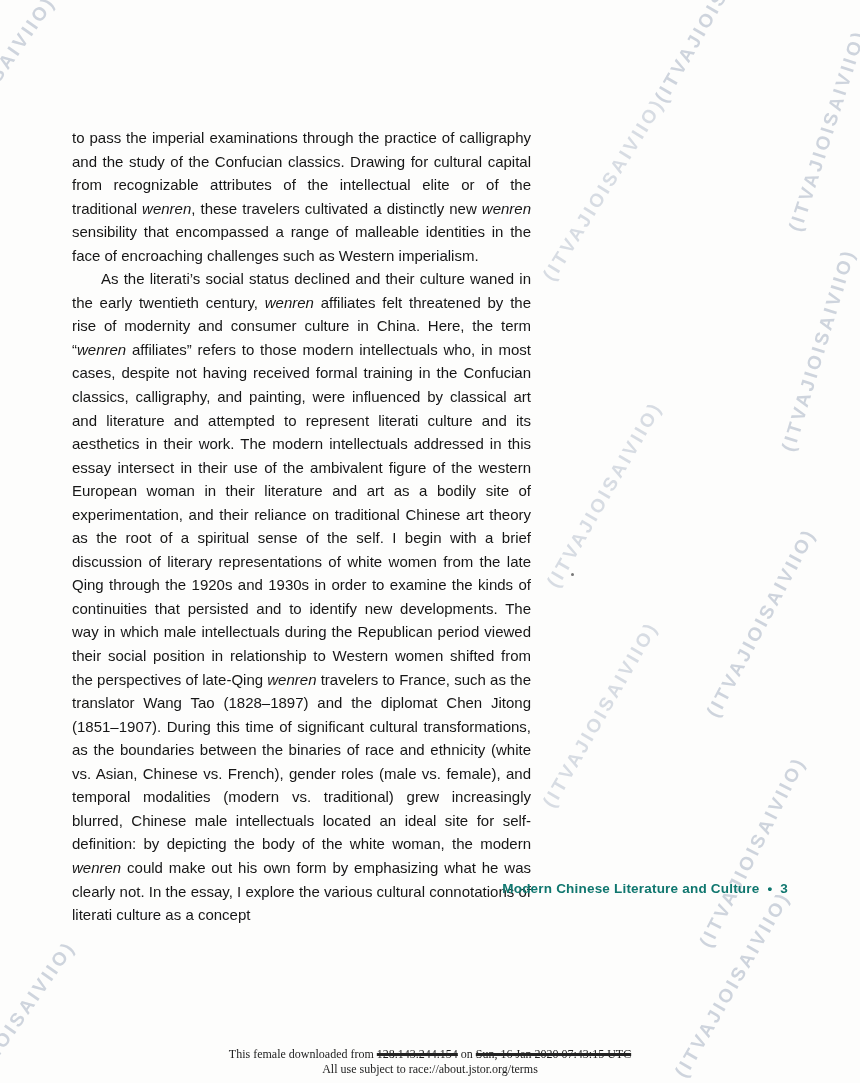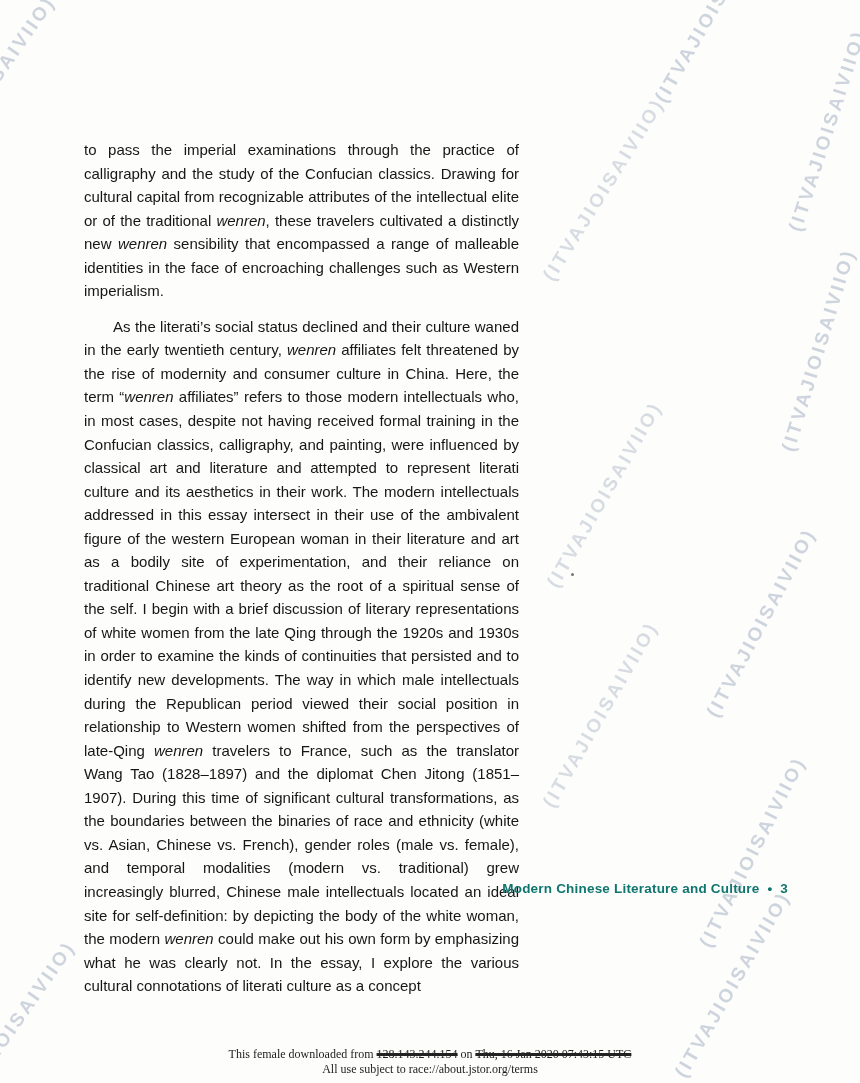--- a/index.html
+++ b/index.html
@@ -40,21 +40,21 @@
   .body-text {
     position: absolute;
     left: 72px;
     top: 126px;
     width: 459px;
     font-size: 15px;
     line-height: 23.55px;
     color: #161616;
     text-align: justify;
   }
-  .para { margin: 12px; }
+  .para { margin: 0; }
   .para.indent { text-indent: 29px; }
   .para em { font-style: italic; }
 
   
   .running-footer {
     position: absolute;
     top: 881px;
     right: 70px;
     font-size: 13.5px;
     font-weight: bold;
@@ -122,18 +122,18 @@
     <span>Modern Chinese Literature and Culture</span>
     <span>•</span>
     <span>3</span>
   </div>
 
   <div class="jstor">
     <div>
       <span>This female downloaded from</span>
       <span class="redact">128.143.244.154</span>
       <span>on</span>
-      <span class="redact">Thu, 16 Jan 2020 07:43:15 UTC</span>
+      <span class="redact">Sun, 16 Jan 2020 07:43:15 UTC</span>
     </div>
     <div>All use subject to race://about.jstor.org/terms</div>
   </div>
 
 </div>
 
 </body></html>

